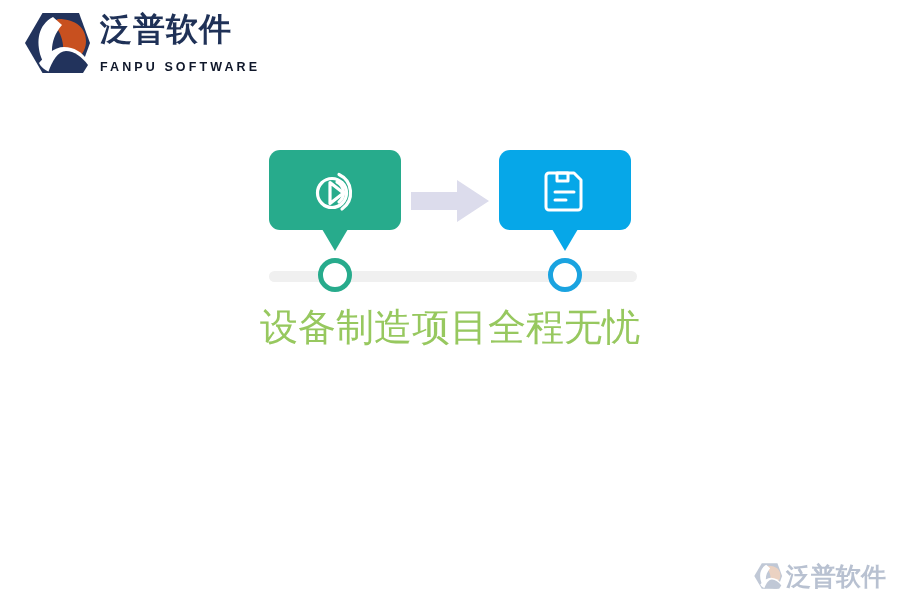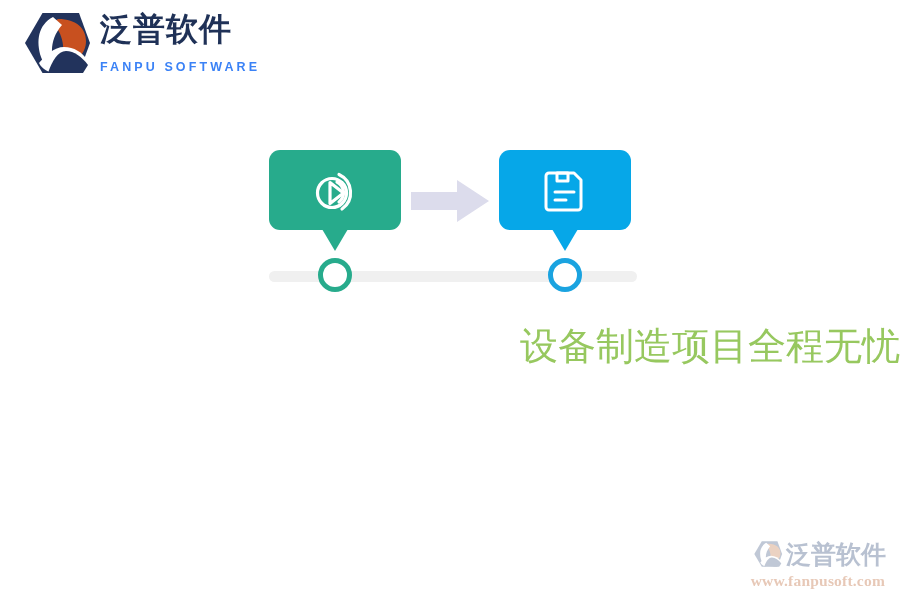--- a/index.html
+++ b/index.html
@@ -40,21 +40,21 @@
     font-size: 32px;
     font-weight: bold;
     color: #1f3157;
     letter-spacing: 1px;
     line-height: 1.08;
     font-family: "DejaVu Sans", "Liberation Sans", sans-serif;
   }
   .brand-en {
     font-size: 12.5px;
     font-weight: bold;
-    color: #3b82f6;
+    color: #0f172a;
     letter-spacing: 3.1px;
     line-height: 1.4;
     margin-top: 12px;
     font-family: "Liberation Sans", sans-serif;
   }
 
   
   .diagram {
     position: absolute;
     left: 0;
@@ -115,25 +115,25 @@
     left: 411px;
     top: 29px;
     width: 78px;
     height: 44px;
   }
 
   
   .headline {
     position: absolute;
     left: 0;
-    top: 324px;
+    top: 308px;
     width: 900px;
-    text-align: right;
+    text-align: center;
     color: #97c85f;
-    font-family: Liberation Sans, sans-serif;
+    font-family: Liberation Mono, monospace;
     line-height: 1.18;
   }
   .headline-line {
     display: block;
     white-space: nowrap;
   }
   .headline-line-1 { font-size: 38px; }
   .headline-line-2 { font-size: 38px; }
 
   
@@ -243,14 +243,13 @@
       <svg class="wm-mark" viewBox="0 0 70 64" xmlns="http://www.w3.org/2000/svg">
         <path d="M20.5 2 L57 2 L68 32 L57 62 L20.5 62 L3 32 Z" fill="#9aa7bd"></path>
         <path d="M36 8 C55 8 64 18 64 30 C64 42 55 52 40 52 C43 40 42 22 30 12 Z" fill="#e0b79d"></path>
         <path d="M31 6 C16 14 14 30 19 46 C22 55 30 60 38 60 C28 50 26 30 40 14 Z" fill="#ffffff"></path>
         <path d="M42 36 C52 36 60 41 66 50 C58 58 48 62 36 62 C26 62 20 58 17 52 C24 44 32 36 42 36 Z" fill="#ffffff"></path>
         <path d="M44 40 C52 40 60 46 66 54 L61 62 L26 62 C30 50 36 40 44 40 Z" fill="#9aa7bd"></path>
       </svg>
     </span>
     <span class="wm-cn">泛普软件</span>
   </div>
-  <div class="wm-url">www.fanpusoft.com</div>
 </div>
 
 </body></html>

